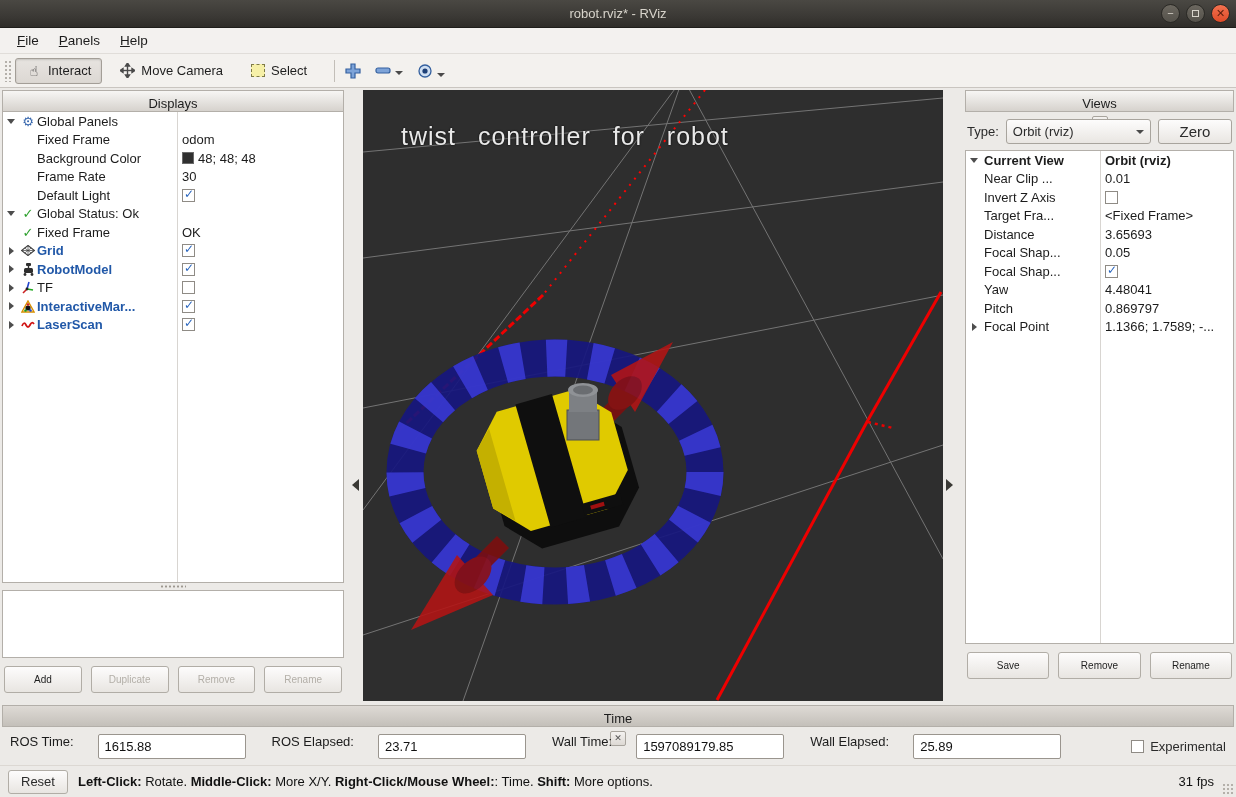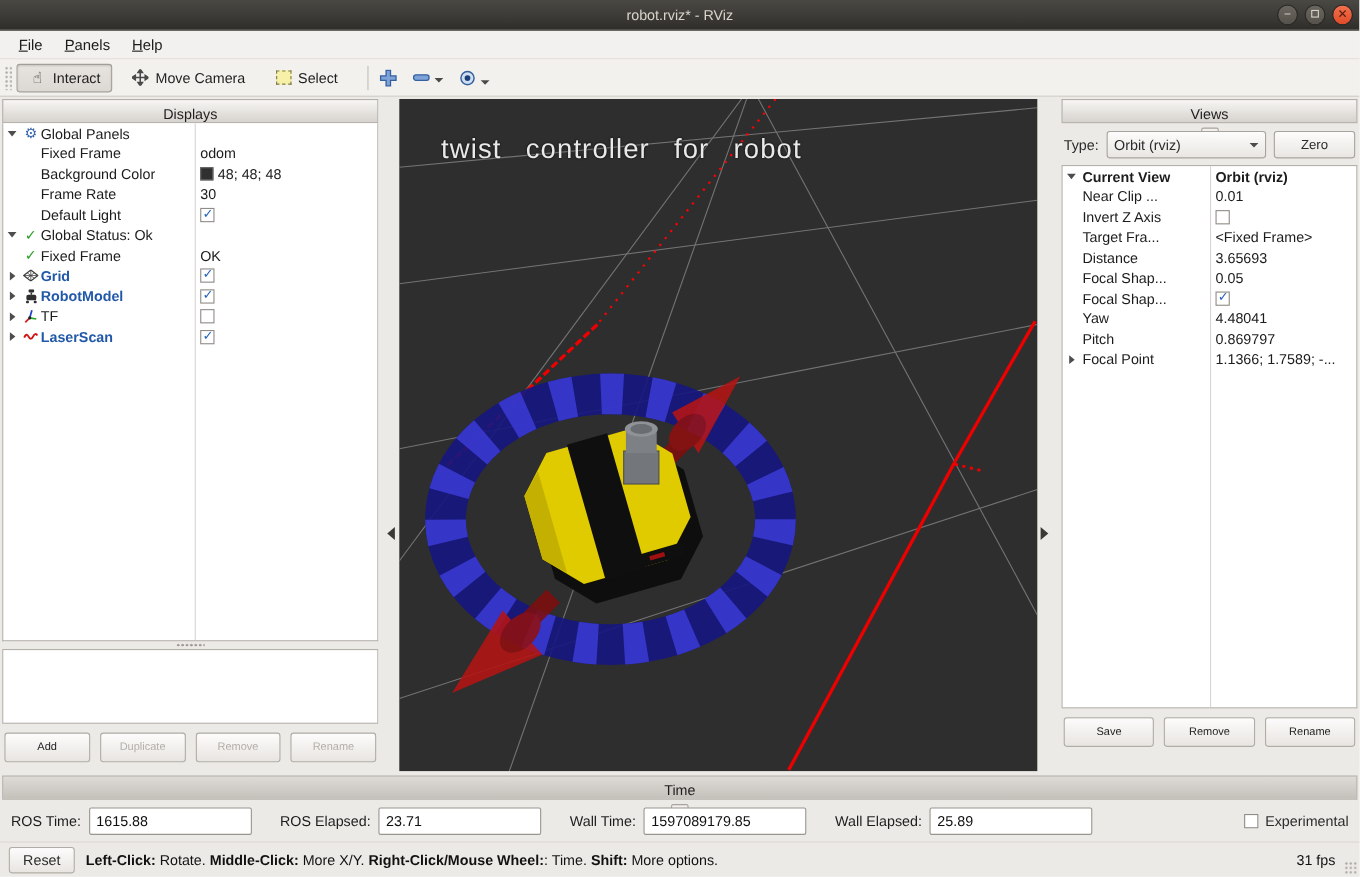--- a/index.html
+++ b/index.html
@@ -90,32 +90,32 @@
   .collapse.right { left:946px; top:391px; border-top:6px solid transparent; border-bottom:6px solid transparent; border-left:7px solid #3a3935; }
 
   
   #views { left:965px; top:2px; width:269px; height:611px; }
   .typerow { display:flex; align-items:center; gap:7px; padding:7px 2px 6px 2px; }
   .typerow .tlabel { font-size:13px; }
   .combo { flex:1; height:25px; border:1px solid #a8a49d; border-radius:3px; background:linear-gradient(#fdfcfc,#e9e6e2);
     display:flex; align-items:center; padding:0 6px; font-size:13px; gap:4px; }
   .combo .cval { flex:1; }
   .zerobtn { width:74px; height:25px; border:1px solid #a8a49d; border-radius:3px; background:linear-gradient(#fdfcfc,#e9e6e2);
-    font-size:12px; text-align:center; line-height:23px; }
+    font-size:15px; text-align:center; line-height:23px; }
   #views .tree { height:494px; border-top:1px solid #b3afa9; }
   #views .vsep { left:134px; }
   #views .vcol { left:139px; }
   #views .trow .nm { padding-left:2px; }
   .indent1 { padding-left:16px; }
 
   
   .timepanel { position:absolute; left:0; top:703px; width:1236px; height:62px; background:#eceae7; }
   .timepanel .panel-hdr { margin:2px 2px 0 2px; background:linear-gradient(#dedad5,#c4c0ba); }
   .timerow { display:flex; align-items:center; padding:7px 10px; gap:8px; }
-  .tfield { display:flex; align-items:center; gap:7px; margin-right:18px; }
+  .tfield { display:flex; align-items:flex-start; gap:24px; margin-right:18px; }
   .tfield label { font-size:13px; color:#1c1c1c; white-space:nowrap; }
   .tfield input { width:148px; height:25px; border:1px solid #9a958e; border-radius:2px; padding:0 6px; font-size:13px;
     font-family:"Liberation Sans",sans-serif; background:#fff; color:#111; }
   .expwrap { margin-left:auto; display:flex; align-items:center; gap:6px; }
   .expwrap .cb { background:#fff; }
   .expwrap span.xlabel { font-size:13px; }
 
   
   .statusbar { position:absolute; left:0; top:765px; width:1236px; height:32px; background:#eceae7;
     display:flex; align-items:center; padding:0 8px; gap:10px; border-top:1px solid #dcd8d3; }
@@ -299,20 +299,36 @@
               </svg>
           </span>
           <span class="nm">TF</span>
           <span class="vcol">
               <span class="cb"></span>
             </span>
         </div>
         <div class="trow">
           <span class="exp right"></span>
           <span class="ic">
+            <svg width="14" height="13" viewBox="0 0 14 13">
+                <path d="M7 1L13 12H1z" fill="none" stroke="#d89000" stroke-width="1.4"></path>
+                <circle cx="7" cy="8" r="2.6" fill="#111"></circle>
+                <circle cx="4.5" cy="10.5" r="1.3" fill="#1a9c1a"></circle>
+                <circle cx="9.5" cy="10.5" r="1.3" fill="#2244cc"></circle>
+                <circle cx="7" cy="4.5" r="1.3" fill="#cc2222"></circle>
+              </svg>
+          </span>
+          <span class="nm blue">InteractiveMar...</span>
+          <span class="vcol">
+              <span class="cb on"></span>
+            </span>
+        </div>
+        <div class="trow">
+          <span class="exp right"></span>
+          <span class="ic">
             <svg width="14" height="10" viewBox="0 0 14 10">
                 <path d="M1 6 Q3 1 5 5 T9 5 T13 4" fill="none" stroke="#d01515" stroke-width="1.8"></path>
               </svg>
           </span>
           <span class="nm blue">LaserScan</span>
           <span class="vcol">
               <span class="cb on"></span>
             </span>
         </div>
       </div>

